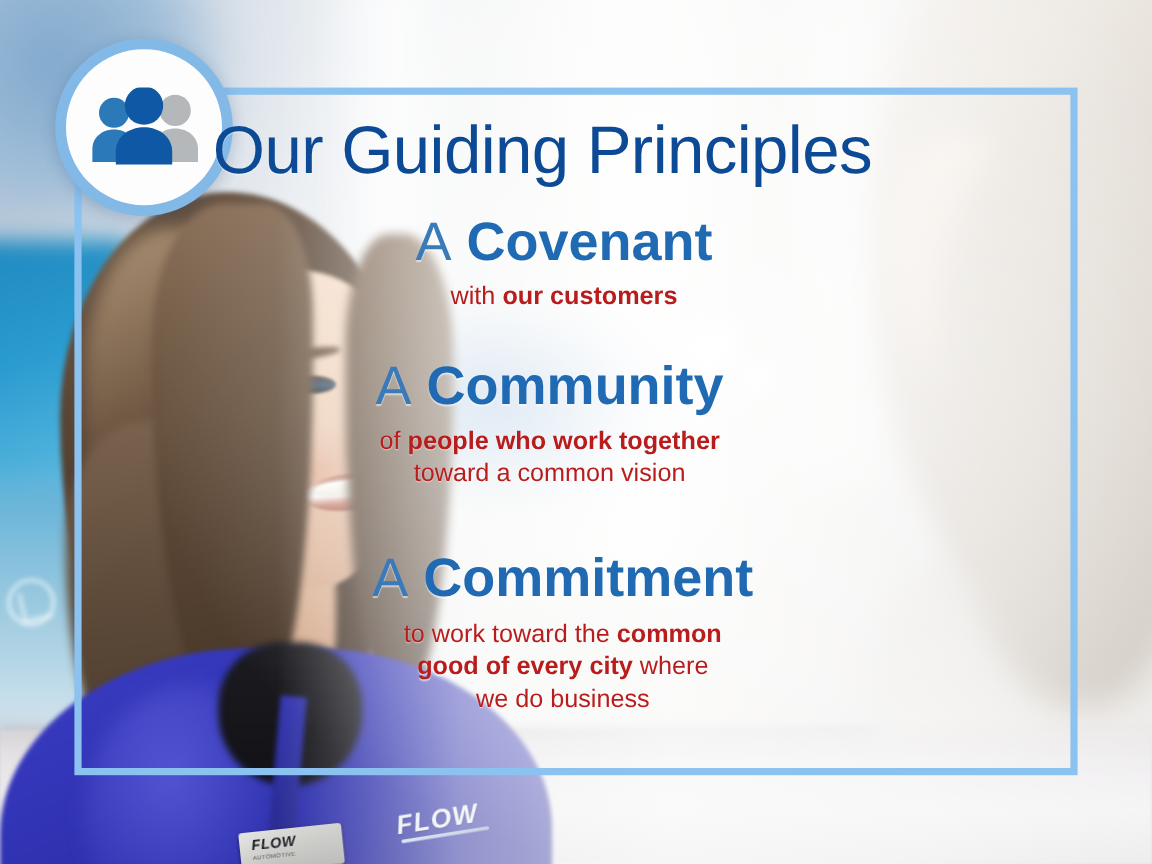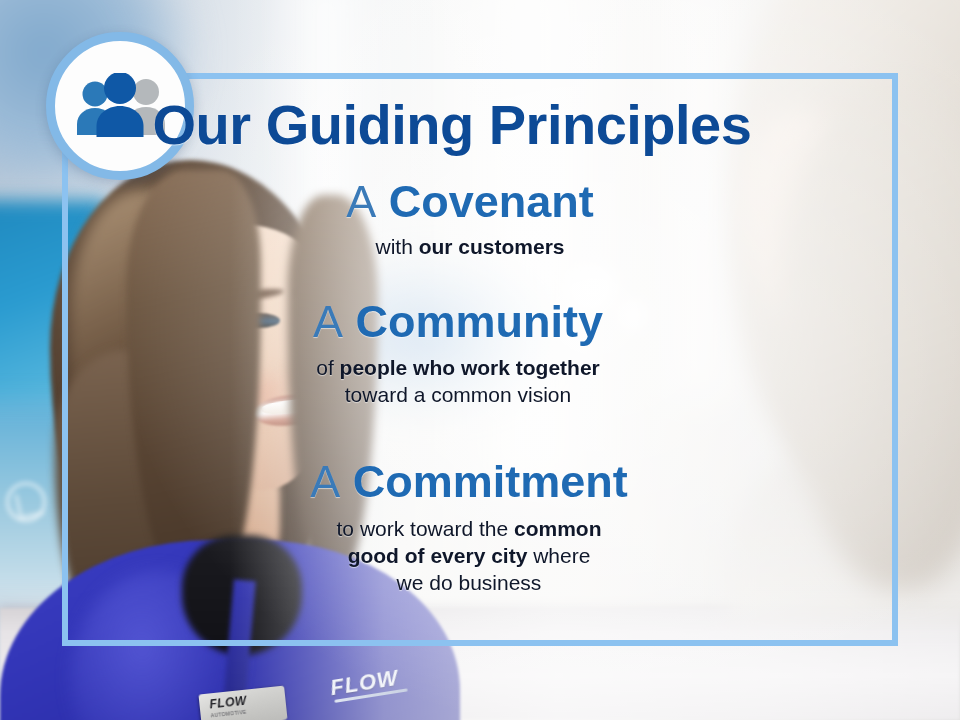--- a/index.html
+++ b/index.html
@@ -167,28 +167,28 @@
 
   
   .badge{position:absolute;left:46px;top:32px;width:148px;height:148px;border-radius:50%;
     background:#fdfdfd;border:9px solid #83b9e7;
     box-shadow:0 3px 12px rgba(30,60,100,.22);
     display:flex;align-items:center;justify-content:center;}
   .badge svg{display:block;}
 
   
   .title{position:absolute;left:0;right:56px;top:92px;text-align:center;
-    font-size:56px;font-weight:bold;letter-spacing:-.5px;color:#0d4a96;
+    font-size:56px;font-weight:normal;letter-spacing:-.5px;color:#0d4a96;
     text-shadow:0 1px 1px rgba(255,255,255,.6);}
 
   .blk{position:absolute;color:#2a72b8;text-shadow:0 1px 1px rgba(255,255,255,.55);}
   .big{font-size:45px;line-height:1.05;white-space:nowrap;}
   .big .lead{font-weight:300;color:#3a7ab8;}
   .big .word{font-weight:bold;color:#1f6ab3;}
-  .sub{font-size:21px;line-height:1.28;color:#0f172a;}
+  .sub{font-size:21px;line-height:1.28;color:#b91c1c;}
   .sub b{font-weight:bold;}
 
   .b1{left:0;right:60px;top:178px;text-align:center;padding-left:40px;}
   .b1 .sub{margin-top:9px;}
   .b2{left:0;right:44px;top:298px;text-align:center;}
   .b2 .sub{margin-top:10px;}
   .b3{left:0;right:22px;top:458px;text-align:center;}
   .b3 .sub{margin-top:11px;}
 </style>
 </head>

